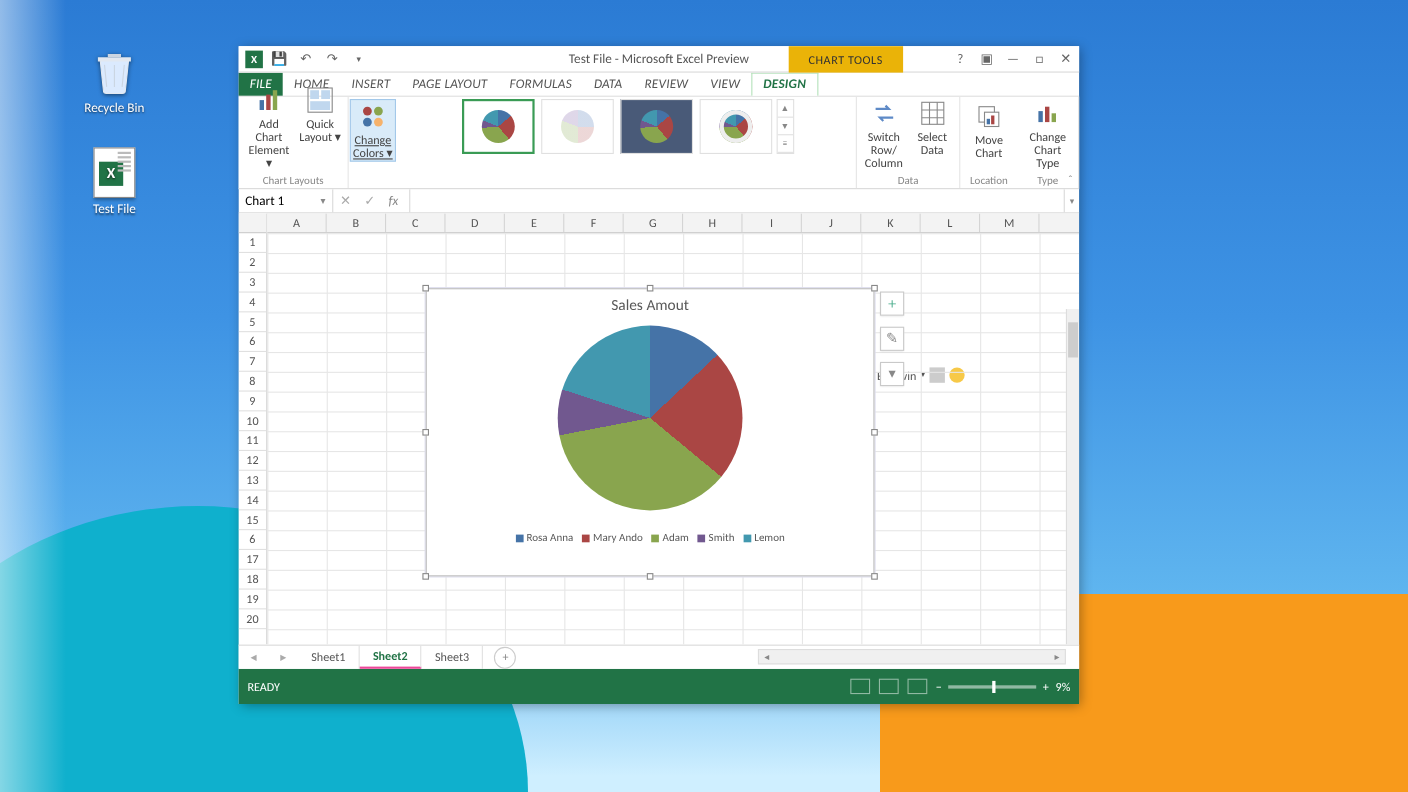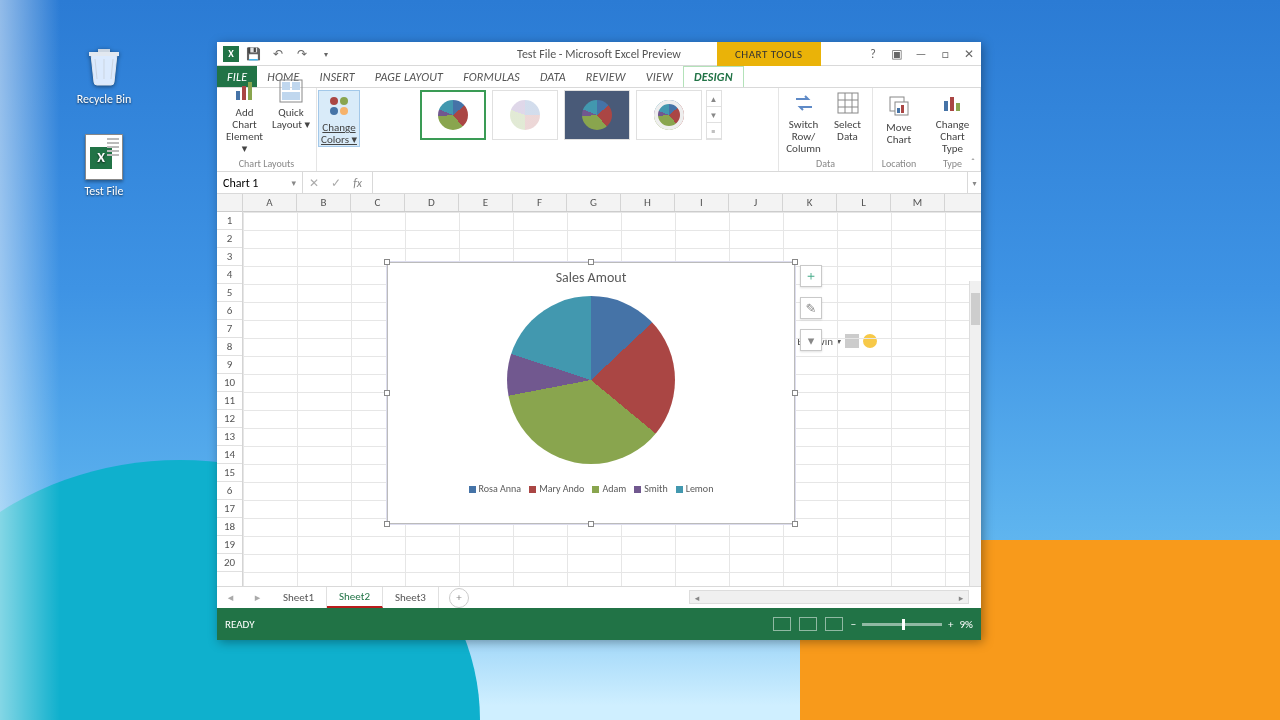--- a/index.html
+++ b/index.html
@@ -88,21 +88,21 @@
 
 .side-btns { position: absolute; right: -28px; top: 2px; display: flex; flex-direction: column; gap: 10px; }
 .side-btns .sb { width: 22px; height: 22px; background: #fff; border: 1px solid #c9c9c9; display: flex; align-items: center; justify-content: center; font-size: 13px; color: #4a8; box-shadow: 0 1px 2px rgba(0,0,0,.12); }
 .side-btns .sb.brush { color: #888; }
 .side-btns .sb.filter { color: #888; }
 
 .sheettabs { height: 22px; border-top: 1px solid #d9d9d9; background: #fff; display: flex; align-items: center; font-size: 11px; color: #555; position: relative; }
 .stnav { width: 54px; display: flex; align-items: center; justify-content: space-around; color: #aaa; }
 .stab { padding: 0 12px; height: 100%; display: flex; align-items: center; border-right: 1px solid #e0e0e0; }
 .stab:first-of-type { border-left: 1px solid #e0e0e0; }
-.stab.active { color: #217346; border-bottom: 2px solid #b91c1c; font-weight: 400; }
+.stab.active { color: #217346; border-bottom: 2px solid #ec4899; font-weight: 700; }
 .stadd { width: 20px; height: 20px; border: 1px solid #ccc; border-radius: 50%; margin-left: 10px; display: flex; align-items: center; justify-content: center; color: #888; }
 .hscroll { position: absolute; right: 12px; top: 3px; width: 280px; height: 14px; background: #f0f0f0; border: 1px solid #ddd; display: flex; align-items: center; }
 .hscroll .ar { width: 14px; text-align: center; color: #888; font-size: 9px; }
 .hscroll .tr { flex: 1; position: relative; }
 .hscroll .th { position: absolute; left: 0; top: 0; bottom: 0; width: 18px; background: #cdcdcd; }
 
 .statusbar { height: 20px; background: #217346; color: #fff; font-size: 11px; display: flex; align-items: center; padding: 16px 8px; justify-content: space-between; }
 .statusbar .views { display: flex; align-items: center; gap: 8px; }
 .statusbar .vbtn { width: 18px; height: 14px; border: 1px solid rgba(255,255,255,.5); }
 .zoom { display: flex; align-items: center; gap: 6px; }

